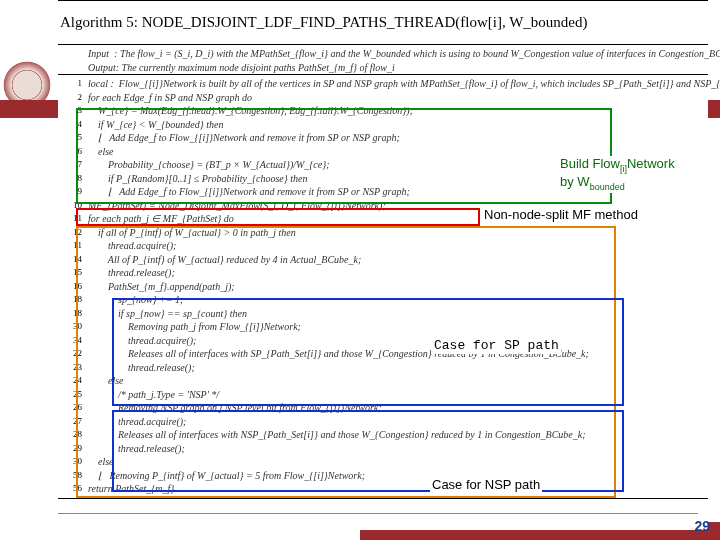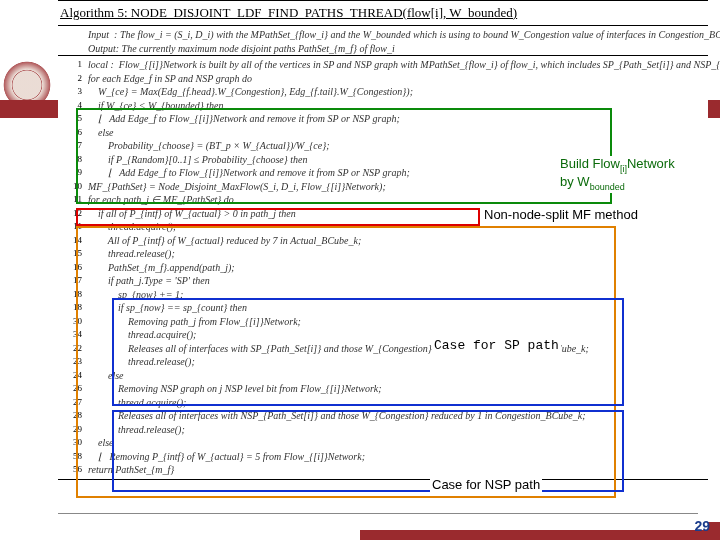--- a/index.html
+++ b/index.html
@@ -38,23 +38,22 @@
     left: 58px;
     top: 0;
     width: 650px;
     height: 530px;
     background: #fff;
     z-index: 2;
   }
   .algo-head {
     border-top: 1px solid #000;
     border-bottom: 1px solid #000;
-    padding: 4px 2px;
-    font-size: 13px;
-    text-decoration: underline;
+    padding: 13px 2px;
+    font-size: 15px;
   }
   .algo-rule { border-bottom: 1px solid #000; }
   .algo-body {
     font-size: 10px;
     line-height: 1.35;
   }
   .row { display: flex; }
   .ln {
     width: 22px;
     text-align: right;
@@ -190,35 +189,31 @@
       <div class="row">
         <div class="ln">12</div>
         <div class="code">    if all of P_{intf} of W_{actual} &gt; 0 in path_j then</div>
       </div>
       <div class="row">
         <div class="ln">11</div>
         <div class="code">        thread.acquire();</div>
       </div>
       <div class="row">
         <div class="ln">14</div>
-        <div class="code">        All of P_{intf} of W_{actual} reduced by 7 in Actual_BCube_k;</div>
+        <div class="code">        All of P_{intf} of W_{actual} reduced by 4 in Actual_BCube_k;</div>
       </div>
       <div class="row">
         <div class="ln">15</div>
         <div class="code">        thread.release();</div>
       </div>
       <div class="row">
         <div class="ln">16</div>
         <div class="code">        PathSet_{m_f}.append(path_j);</div>
       </div>
       <div class="row">
-        <div class="ln">17</div>
-        <div class="code">        if path_j.Type = 'SP' then</div>
-      </div>
-      <div class="row">
         <div class="ln">18</div>
         <div class="code">            sp_{now} += 1;</div>
       </div>
       <div class="row">
         <div class="ln">18</div>
         <div class="code">            if sp_{now} == sp_{count} then</div>
       </div>
       <div class="row">
         <div class="ln">30</div>
         <div class="code">                Removing path_j from Flow_{[i]}Network;</div>
@@ -235,20 +230,24 @@
         <div class="ln">23</div>
         <div class="code">                thread.release();</div>
       </div>
       <div class="row">
         <div class="ln"></div>
         <div class="code"></div>
       </div>
       <div class="row">
         <div class="ln">24</div>
         <div class="code">        else</div>
+      </div>
+      <div class="row">
+        <div class="ln">25</div>
+        <div class="code">            /* path_j.Type = 'NSP' */</div>
       </div>
       <div class="row">
         <div class="ln">26</div>
         <div class="code">            Removing NSP graph on j NSP level bit from Flow_{[i]}Network;</div>
       </div>
       <div class="row">
         <div class="ln">27</div>
         <div class="code">            thread.acquire();</div>
       </div>
       <div class="row">

